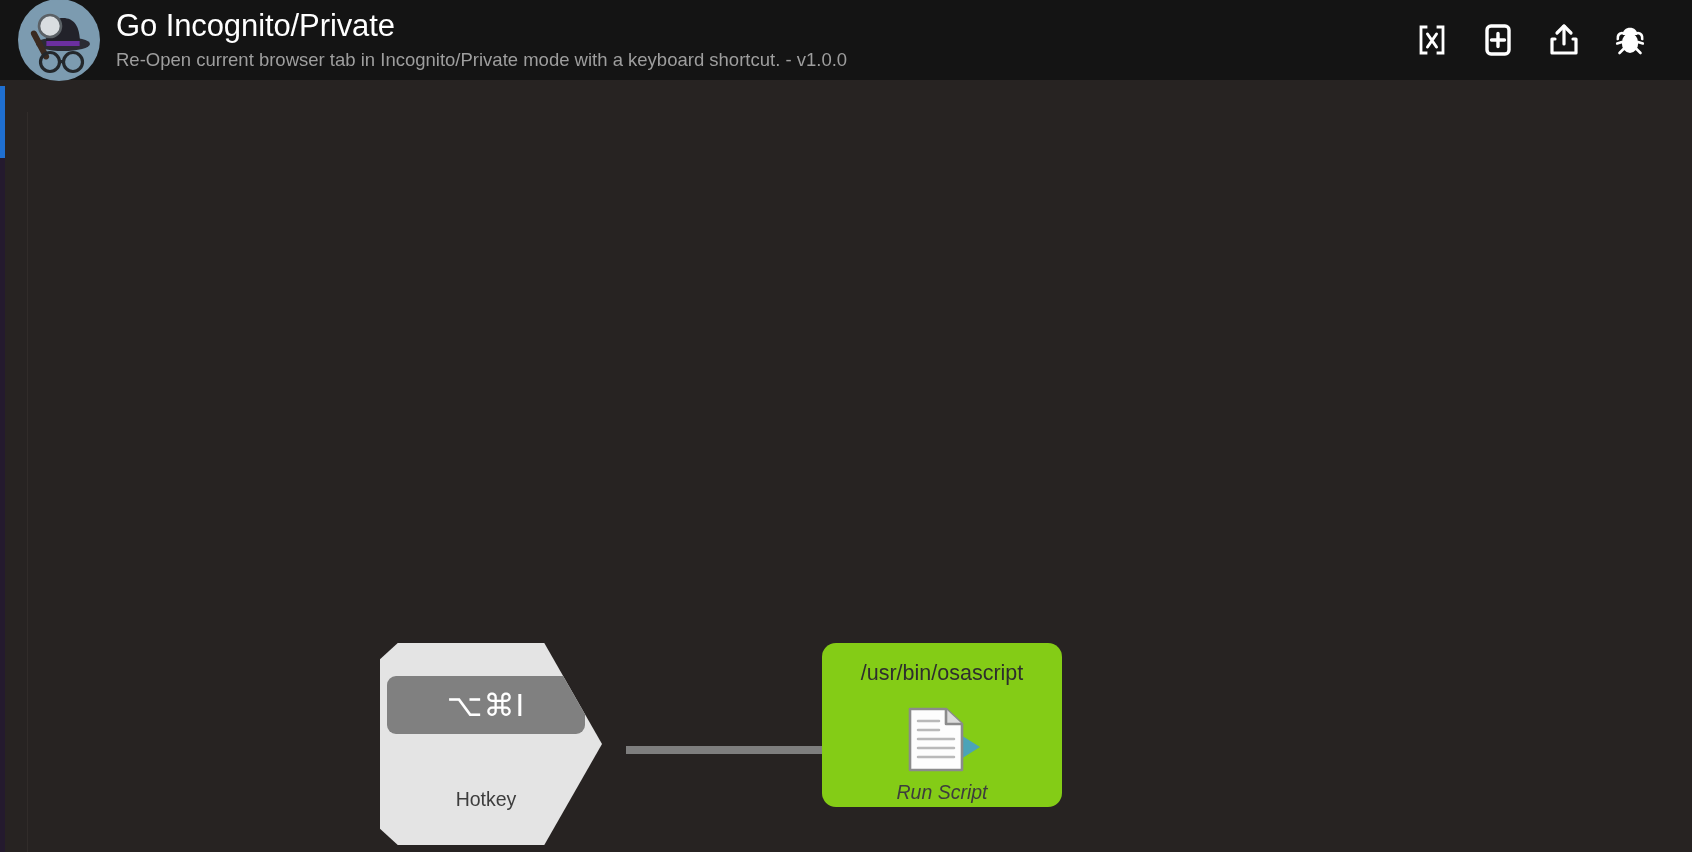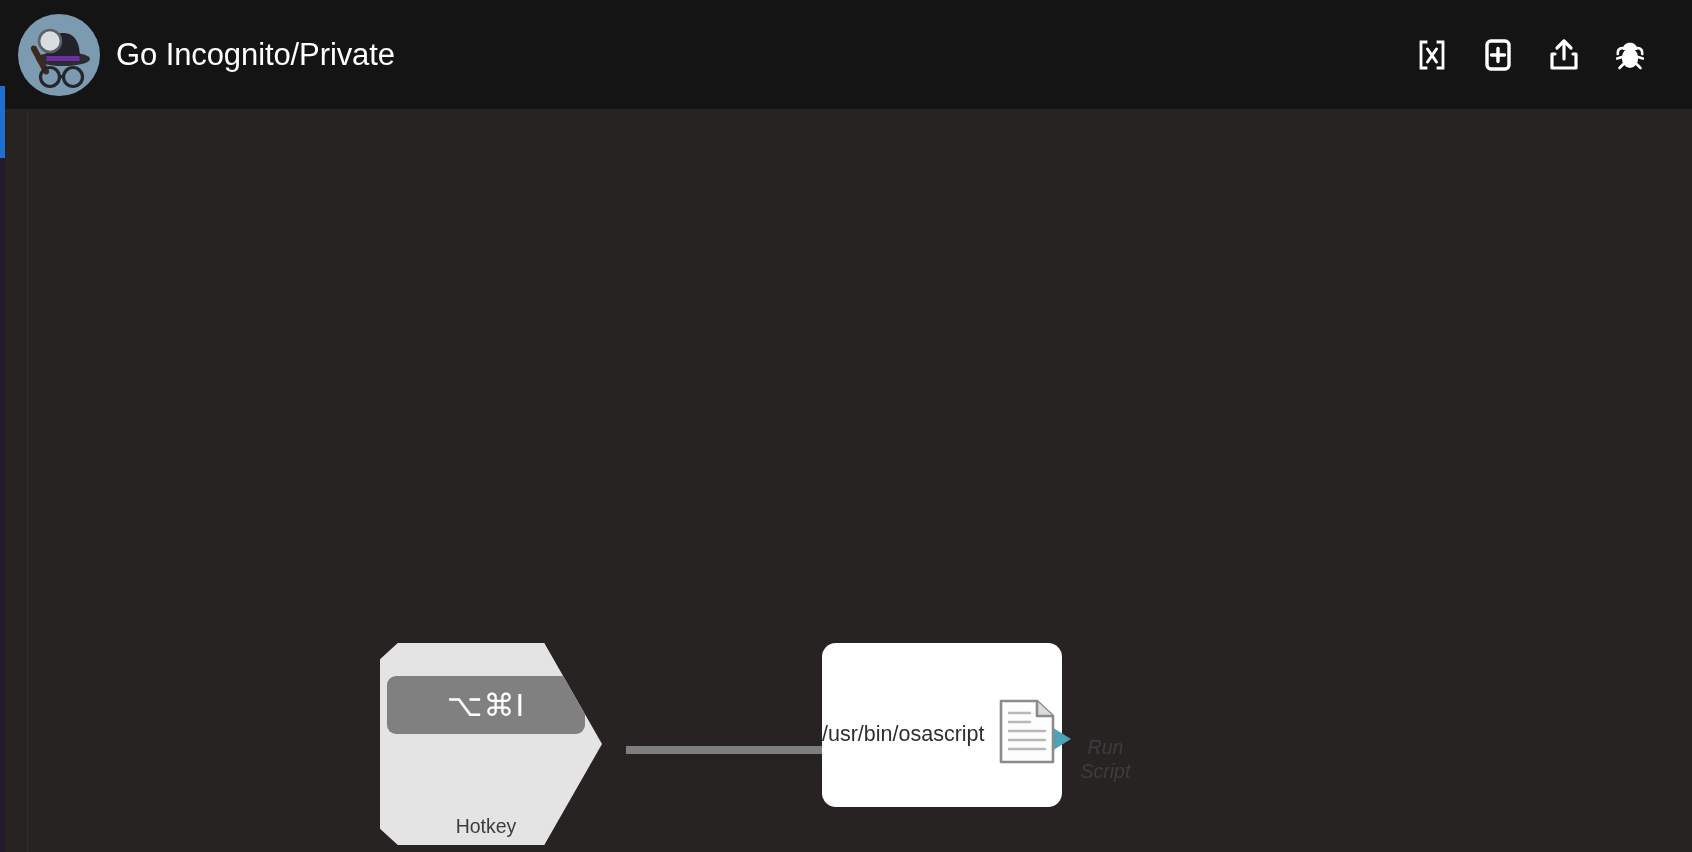--- a/index.html
+++ b/index.html
@@ -8,21 +8,21 @@
     overflow: hidden;
     font-family: "Liberation Sans", sans-serif;
     background: #272322;
   }
 
   #app { position: relative; width: 1692px; height: 852px; background: #272322; }
 
   
   .header {
     position: absolute; left: 0; top: 0;
-    width: 1692px; height: 109px;
+    width: 1692px; height: 80px;
     background: #141414;
     display: flex; align-items: center;
     padding: 0 22px 0 18px;
   }
 
   .wf-icon {
     width: 82px; height: 82px; flex: 0 0 82px;
     border-radius: 50%;
     background: #7c9bb0;
     position: relative; overflow: hidden;
@@ -104,30 +104,30 @@
     font-size: 31px;
     letter-spacing: 1px;
     margin-left: -10px;
   }
   .node-label {
     color: #3d3d3d;
     font-size: 19.5px;
     line-height: 24px;
     text-align: center;
   }
-  .node-hotkey .node-label { margin-top: auto; margin-bottom: 7px; margin-left: -10px; }
+  .node-hotkey .node-label { margin-top: auto; margin-bottom: 34px; margin-left: -10px; }
 
   
   .node-script {
     position: absolute;
     left: 822px; top: 531px;
     width: 240px; height: 164px;
-    background: #ffffff;
+    background: #84cc16;
     border-radius: 14px;
-    display: flex; flex-direction: row; align-items: center;
+    display: flex; flex-direction: column; align-items: center;
   }
   .script-path {
     color: #2e2e2e;
     font-size: 21.5px;
     line-height: 26px;
     margin-top: 17px;
     white-space: nowrap;
   }
   .script-icon { margin-top: 10px; }
   .node-script .node-label { margin-top: auto; margin-bottom: 24px; font-style: italic; }
@@ -154,20 +154,21 @@
         <circle cx="32" cy="27" r="11" fill="#d9dde0" stroke="#5b6166" stroke-width="2.6"></circle>
 
         <circle cx="32" cy="63" r="9.5" fill="none" stroke="#23272b" stroke-width="3.2"></circle>
         <circle cx="55" cy="63" r="9.5" fill="none" stroke="#23272b" stroke-width="3.2"></circle>
         <rect x="41" y="61" width="5" height="3.2" fill="#23272b"></rect>
       </svg>
     </div>
 
     <div class="title-block">
       <div class="wf-title">Go Incognito/Private</div>
+      <div class="wf-sub">Re-Open current browser tab in Incognito/Private mode with a keyboard shortcut. - v1.0.0</div>
     </div>
 
     <div class="header-actions">
 
       <button class="hbtn">
         <svg width="36" height="36" viewBox="0 0 36 36">
           <path d="M12 5 L7 5 L7 31 L12 31" fill="none" stroke="#fff" stroke-width="2.8" stroke-linecap="square"></path>
           <path d="M24 5 L29 5 L29 31 L24 31" fill="none" stroke="#fff" stroke-width="2.8" stroke-linecap="square"></path>
           <path d="M13.5 12 L22.5 25 M22.5 12 L13.5 25" fill="none" stroke="#fff" stroke-width="3" stroke-linecap="round"></path>
         </svg>

